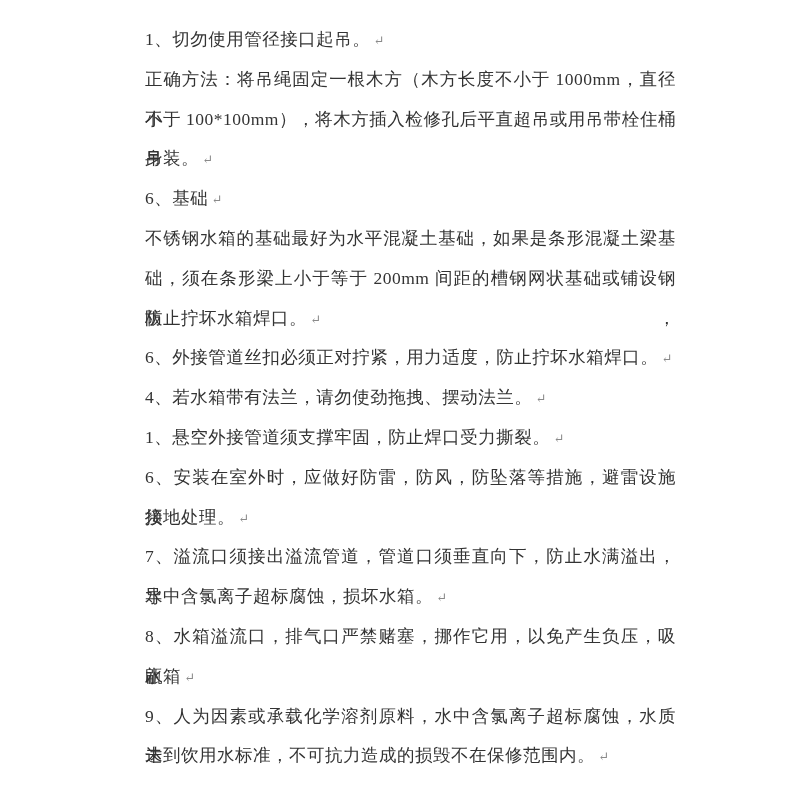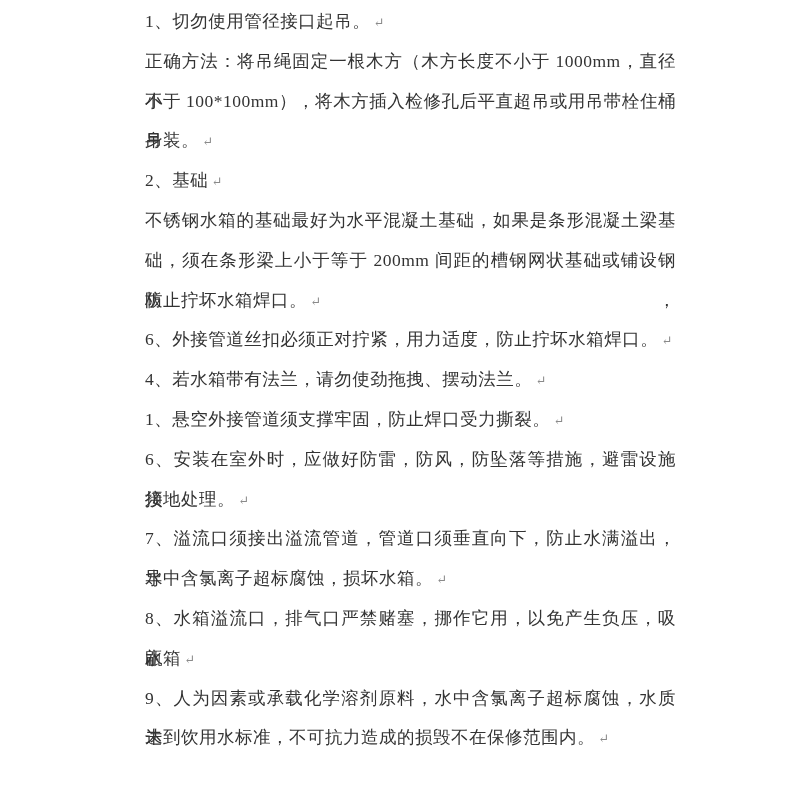--- a/index.html
+++ b/index.html
@@ -11,21 +11,21 @@
     position: relative;
     width: 800px;
     height: 800px;
     background: #ffffff;
     overflow: hidden;
     font-family: "Liberation Serif", "DejaVu Serif", serif;
   }
   .content {
     position: absolute;
     left: 145px;
-    top: 2px;
+    top: 20px;
     width: 531px;
     font-size: 17.5px;
     line-height: 39.8px;
     color: #333333;
     letter-spacing: 0.5px;
   }
   .line {
     height: 39.8px;
     text-align: left;
   }
@@ -45,21 +45,21 @@
 </style>
 </head>
 <body>
 
 <div class="page">
   <div class="content" id="content">
       <div class="line"><span class="txt">1、切勿使用管径接口起吊。</span><span class="pmark">↵</span></div>
       <div class="line justify"><span class="txt">正确方法：将吊绳固定一根木方（木方长度不小于 1000mm，直径不</span></div>
       <div class="line justify"><span class="txt">小于 100*100mm），将木方插入检修孔后平直超吊或用吊带栓住桶身</span></div>
       <div class="line"><span class="txt">吊装。</span><span class="pmark">↵</span></div>
-      <div class="line"><span class="txt">2、基础</span><span class="pmark">↵</span></div>
+      <div class="line"><span class="txt">6、基础</span><span class="pmark">↵</span></div>
       <div class="line justify"><span class="txt">不锈钢水箱的基础最好为水平混凝土基础，如果是条形混凝土梁基</span></div>
       <div class="line justify"><span class="txt">础，须在条形梁上小于等于 200mm 间距的槽钢网状基础或铺设钢板，</span></div>
       <div class="line"><span class="txt">防止拧坏水箱焊口。</span><span class="pmark">↵</span></div>
       <div class="line"><span class="txt">6、外接管道丝扣必须正对拧紧，用力适度，防止拧坏水箱焊口。</span><span class="pmark">↵</span></div>
       <div class="line"><span class="txt">4、若水箱带有法兰，请勿使劲拖拽、摆动法兰。</span><span class="pmark">↵</span></div>
       <div class="line"><span class="txt">1、悬空外接管道须支撑牢固，防止焊口受力撕裂。</span><span class="pmark">↵</span></div>
       <div class="line justify"><span class="txt">6、安装在室外时，应做好防雷，防风，防坠落等措施，避雷设施须</span></div>
       <div class="line"><span class="txt">接地处理。</span><span class="pmark">↵</span></div>
       <div class="line justify"><span class="txt">7、溢流口须接出溢流管道，管道口须垂直向下，防止水满溢出，导</span></div>
       <div class="line"><span class="txt">水中含氯离子超标腐蚀，损坏水箱。</span><span class="pmark">↵</span></div>

